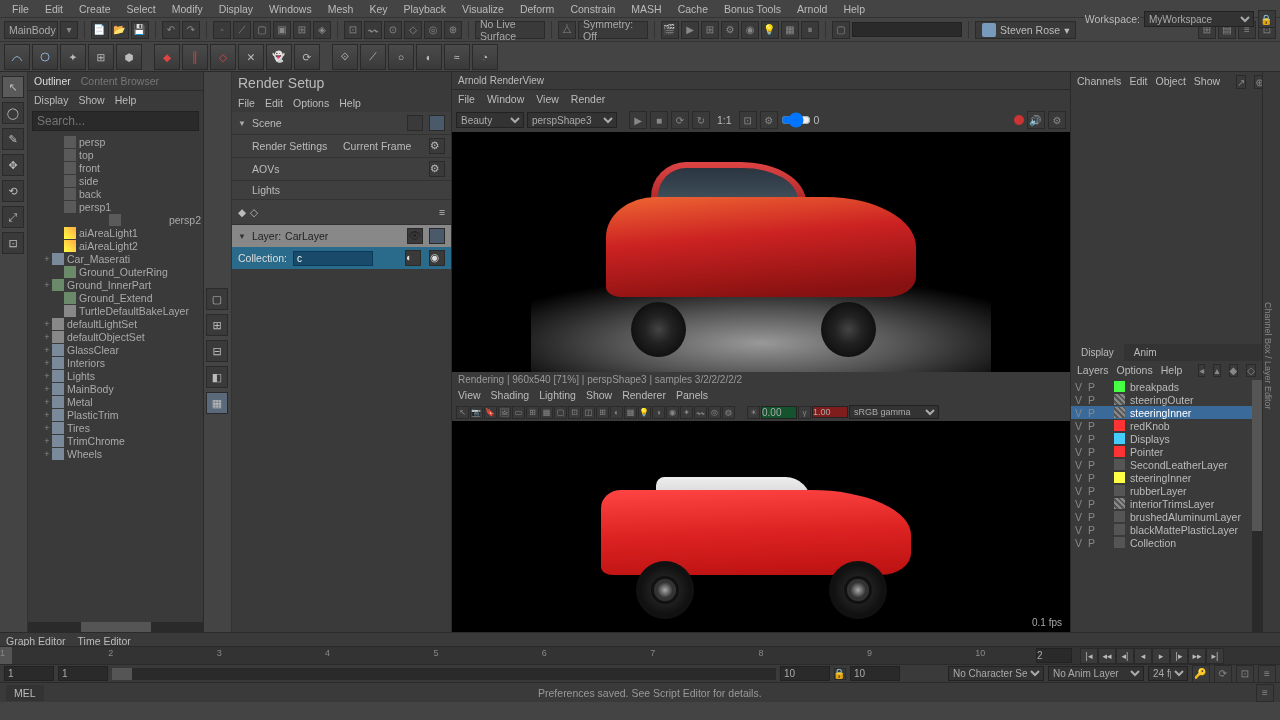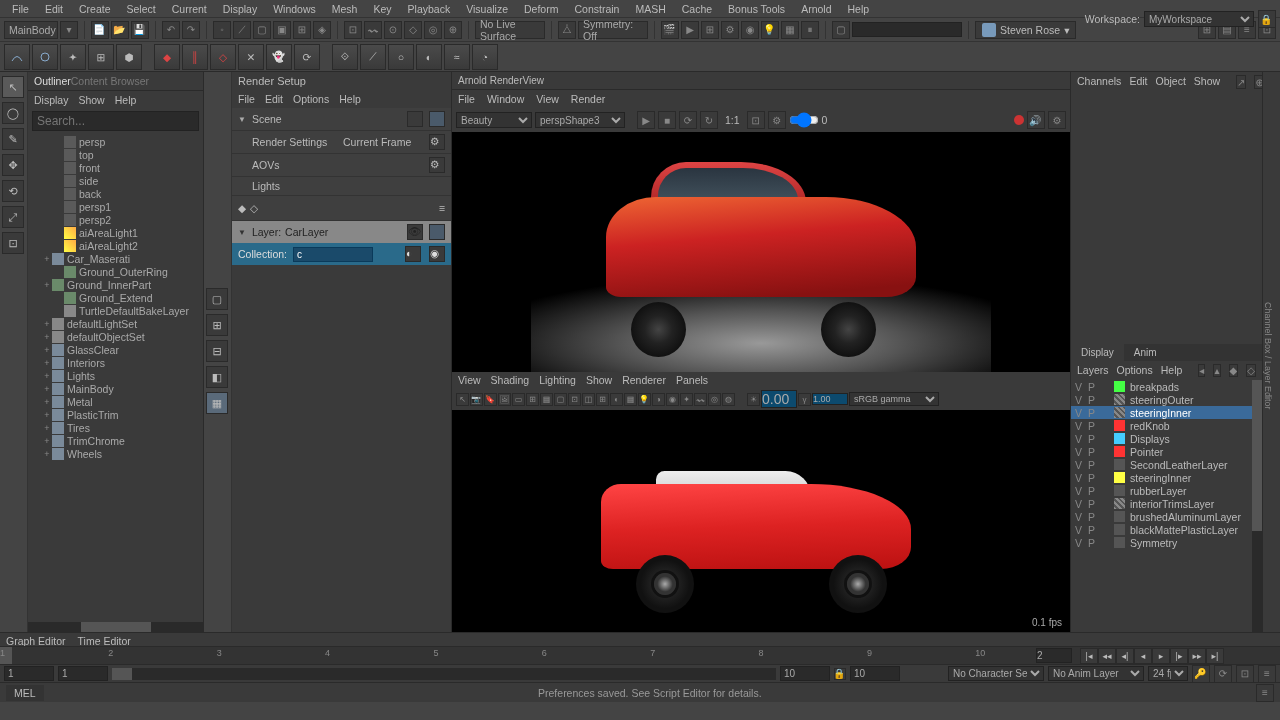--- a/index.html
+++ b/index.html
@@ -14,38 +14,38 @@
 .tbtn{width:18px;height:18px;background:#3a3a3a;border:1px solid #2a2a2a;display:inline-flex;align-items:center;justify-content:center;font-size:10px;color:#888}
 .usr{display:flex;align-items:center;gap:4px;background:#3a3a3a;padding:1px 6px;border:1px solid #2a2a2a}
 .usr .av{width:14px;height:14px;background:#789abb;border-radius:2px}
 .toolshelf{height:30px;background:#444;display:flex;align-items:center;padding:0 4px;gap:2px;border-bottom:1px solid #2a2a2a}
 .tsbtn{width:26px;height:26px;background:linear-gradient(#4a4a4a,#3a3a3a);border:1px solid #2a2a2a;display:flex;align-items:center;justify-content:center}
 .main{display:flex;height:560px}
 .sidetools{width:28px;background:#444;padding:4px 2px;display:flex;flex-direction:column;gap:2px;border-right:1px solid #333}
 .stbtn{width:22px;height:22px;background:#3a3a3a;border:1px solid #2a2a2a;margin-bottom:2px;display:flex;align-items:center;justify-content:center;font-size:11px}
 .sideright{width:18px;background:#3a3a3a;border-left:1px solid #2a2a2a;padding-top:8px;writing-mode:vertical-lr;font-size:9px;color:#888;text-align:center}
 .outliner{width:176px;background:#3a3a3a;border-right:1px solid #2a2a2a;display:flex;flex-direction:column}
-.panel-tab{background:#3a3a3a;padding:3px 6px;display:flex;gap:0;font-size:10px;border-bottom:1px solid #2a2a2a}
+.panel-tab{background:#3a3a3a;padding:3px 6px;display:flex;gap:10px;font-size:10px;border-bottom:1px solid #2a2a2a}
 .panel-tab .act{color:#ddd}
 .panel-tab .in{color:#777}
 .omenu{padding:3px 6px;display:flex;gap:10px;font-size:10px}
 .search{margin:2px 4px;background:#2a2a2a;border:1px solid #222;padding:2px 4px;color:#888;font-size:12px}
 .tree{flex:1;overflow:hidden;padding:2px}
 .tnode{display:flex;align-items:center;height:13px;font-size:10px;color:#aaa;white-space:nowrap}
 .tog{width:10px;text-align:center;color:#888;font-size:9px}
 .ico{width:12px;height:12px;margin-right:3px;display:inline-block}
 .ic-cam{background:#5a5a5a}
 .ic-l{background:linear-gradient(45deg,#ff4,#fa4)}
 .ic-m{background:#7a8a9a}
 .ic-g{background:#6a8a6a}
 .ic-s{background:#888}
 .scb{height:10px;background:#2a2a2a;position:relative}
 .scb::after{content:"";position:absolute;top:0;left:30%;width:40%;height:100%;background:#555}
 .rsetup{width:220px;background:#3a3a3a;border-right:1px solid #2a2a2a;display:flex;flex-direction:column}
-.rs-hd{padding:3px 6px;font-size:11px}
+.rs-hd{padding:3px 6px;font-size:14px}
 .rsrow{display:flex;align-items:center;padding:3px 6px;background:#3f3f3f;border-bottom:1px solid #333;font-size:10px;gap:4px}
 .tri{font-size:8px;color:#aaa;margin-right:2px}
 .rbtn{width:16px;height:16px;background:#3a3a3a;border:1px solid #2a2a2a;margin-left:2px}
 .rlayer{background:#888;color:#222;padding:3px 6px;display:flex;align-items:center;gap:4px;font-size:10px}
 .rcol{background:#2a6a8a;padding:3px 6px;display:flex;align-items:center;gap:6px;font-size:10px;color:#ddd}
 .rcol input{background:#1a4a6a;border:1px solid #0a3a5a;color:#fff;width:80px;font-size:10px;padding:1px 3px}
 .vp{flex:1;display:flex;flex-direction:column;background:#2a2a2a}
 .rv-title{padding:3px 6px;background:#3a3a3a;font-size:10px;border-bottom:1px solid #2a2a2a}
 .rv-menu{padding:3px 6px;display:flex;gap:12px;font-size:10px;background:#3a3a3a}
 .rv-tb{padding:3px 4px;display:flex;align-items:center;gap:3px;background:#3a3a3a}
@@ -102,21 +102,21 @@
 svg{width:12px;height:12px}
 </style>
 </head>
 <body>
 
 <div class="menubar">
   <span>File</span>
   <span>Edit</span>
   <span>Create</span>
   <span>Select</span>
-  <span>Current</span>
+  <span>Modify</span>
   <span>Display</span>
   <span>Windows</span>
   <span>Mesh</span>
   <span>Key</span>
   <span>Playback</span>
   <span>Visualize</span>
   <span>Deform</span>
   <span>Constrain</span>
   <span>MASH</span>
   <span>Cache</span>
@@ -266,21 +266,21 @@
         <div class="tnode" style="padding-left: 24px;">
           <span class="tog"></span>
           <span class="ico ic-cam"></span>
           <span>back</span>
         </div>
         <div class="tnode" style="padding-left: 24px;">
           <span class="tog"></span>
           <span class="ico ic-cam"></span>
           <span>persp1</span>
         </div>
-        <div class="tnode" style="padding-left: 24px;">
+        <div class="tnode" style="padding-left: 24px; justify-content: space-between;">
           <span class="tog"></span>
           <span class="ico ic-cam"></span>
           <span>persp2</span>
         </div>
         <div class="tnode" style="padding-left: 24px;">
           <span class="tog"></span>
           <span class="ico ic-l"></span>
           <span>aiAreaLight1</span>
         </div>
         <div class="tnode" style="padding-left: 24px;">
@@ -434,21 +434,21 @@
 
   <div class="vp">
     <div class="rv-title">Arnold RenderView</div>
     <div class="rv-menu">
       <span>File</span>
       <span>Window</span>
       <span>View</span>
       <span>Render</span>
     </div>
     <div class="rv-tb">
-      <select style="width:76px"><option>Beauty</option></select>
+      <select style="width:68px"><option>Beauty</option></select>
       <select style="width:90px"><option>perspShape3</option></select>
       <div style="width:6px"></div>
       <span class="tbtn">▶</span>
       <span class="tbtn">■</span>
       <span class="tbtn">⟳</span>
       <span class="tbtn">↻</span>
       <span style="padding:0 4px">1:1</span>
       <span class="tbtn">⊡</span>
       <span class="tbtn">⚙</span>
       <input type="range" style="width: 30px;" value="50">
@@ -460,20 +460,21 @@
     </div>
     <div class="render-img">
       <div class="carimg">
         <div class="carroof"></div>
           <div class="carwin"></div>
           <div class="carbody"></div>
         <div class="wheel r"></div>
           <div class="wheel f"></div>
       </div>
     </div>
+    <div class="rv-stat">Rendering | 960x540 [71%] | perspShape3 | samples 3/2/2/2/2/2</div>
 
     <div class="vp2-menu">
       <span>View</span>
       <span>Shading</span>
       <span>Lighting</span>
       <span>Show</span>
       <span>Renderer</span>
       <span>Panels</span>
     </div>
     <div class="vp2-tb">
@@ -492,23 +493,23 @@
       <span class="tbtn">▦</span>
       <span class="tbtn">💡</span>
       <span class="tbtn">◑</span>
       <span class="tbtn">◉</span>
       <span class="tbtn">✦</span>
       <span class="tbtn">〰</span>
       <span class="tbtn">◎</span>
       <span class="tbtn">◍</span>
       <div style="width:10px"></div>
       <span class="tbtn">☀</span>
-      <input style="width: 36px; background: #0c4a6e; border: 1px solid rgb(34, 34, 34); color: rgb(170, 170, 170); font-size: 14px;" value="0.00">
+      <input style="width: 36px; background: #14532d; border: 1px solid rgb(34, 34, 34); color: rgb(170, 170, 170); font-size: 10px;" value="0.00">
       <span class="tbtn">γ</span>
-      <input style="width: 36px; background: #0c4a6e; border: 1px solid rgb(34, 34, 34); color: rgb(170, 170, 170); font-size: 9px;" value="1.00">
+      <input style="width: 36px; background: #7f1d1d; border: 1px solid rgb(34, 34, 34); color: rgb(170, 170, 170); font-size: 9px;" value="1.00">
       <select style="width:90px;background:#333;color:#aaa;border:1px solid #222;font-size:9px"><option>sRGB gamma</option></select>
     </div>
     <div class="vp2-img">
       <div class="car2">
         <div class="c2int"></div>
           <div class="c2body"></div>
         <div class="c2wh r"></div>
           <div class="c2wh f"></div>
       </div>
       <div class="fps">0.1 fps</div>
@@ -625,21 +626,21 @@
             <span class="lyic">P</span>
             <span class="lyic"></span>
             <span class="sw" style="background:#555"></span>
             <span>blackMattePlasticLayer</span>
           </div>
           <div class="lyrow">
             <span class="lyic">V</span>
             <span class="lyic">P</span>
             <span class="lyic"></span>
             <span class="sw" style="background:#555"></span>
-            <span>Symmetry</span>
+            <span>Collection</span>
           </div>
         </div>
       <div class="vscb"></div>
     </div>
   </div>
 
   <div class="sideright">Channel Box / Layer Editor</div>
 </div>
 
 <div class="bot">

